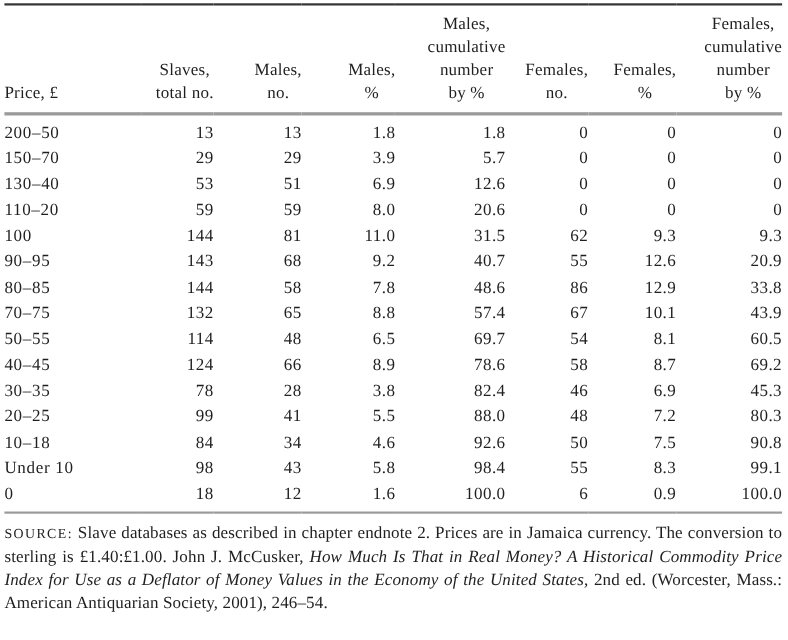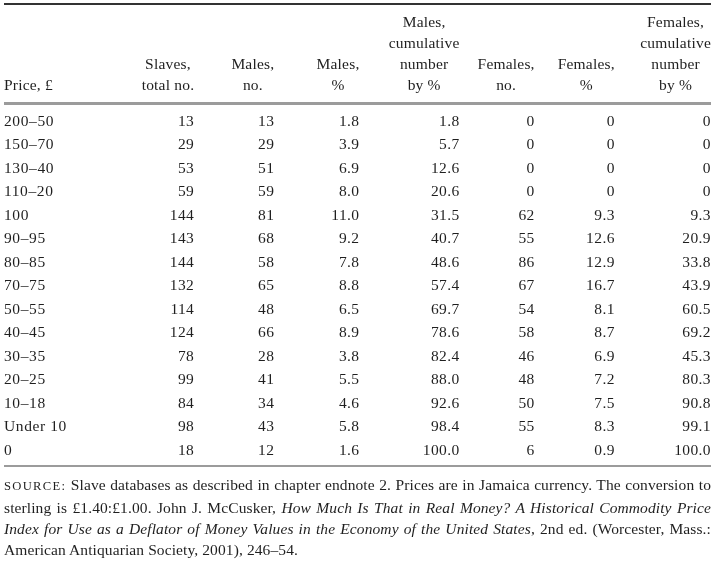--- a/index.html
+++ b/index.html
@@ -214,21 +214,21 @@
         <td>12.9</td>
         <td>33.8</td>
       </tr>
       <tr>
         <td class="c0">70–75</td>
         <td>132</td>
         <td>65</td>
         <td>8.8</td>
         <td>57.4</td>
         <td>67</td>
-        <td>16.7</td>
+        <td>10.1</td>
         <td>43.9</td>
       </tr>
       <tr>
         <td class="c0">50–55</td>
         <td>114</td>
         <td>48</td>
         <td>6.5</td>
         <td>69.7</td>
         <td>54</td>
         <td>8.1</td>

